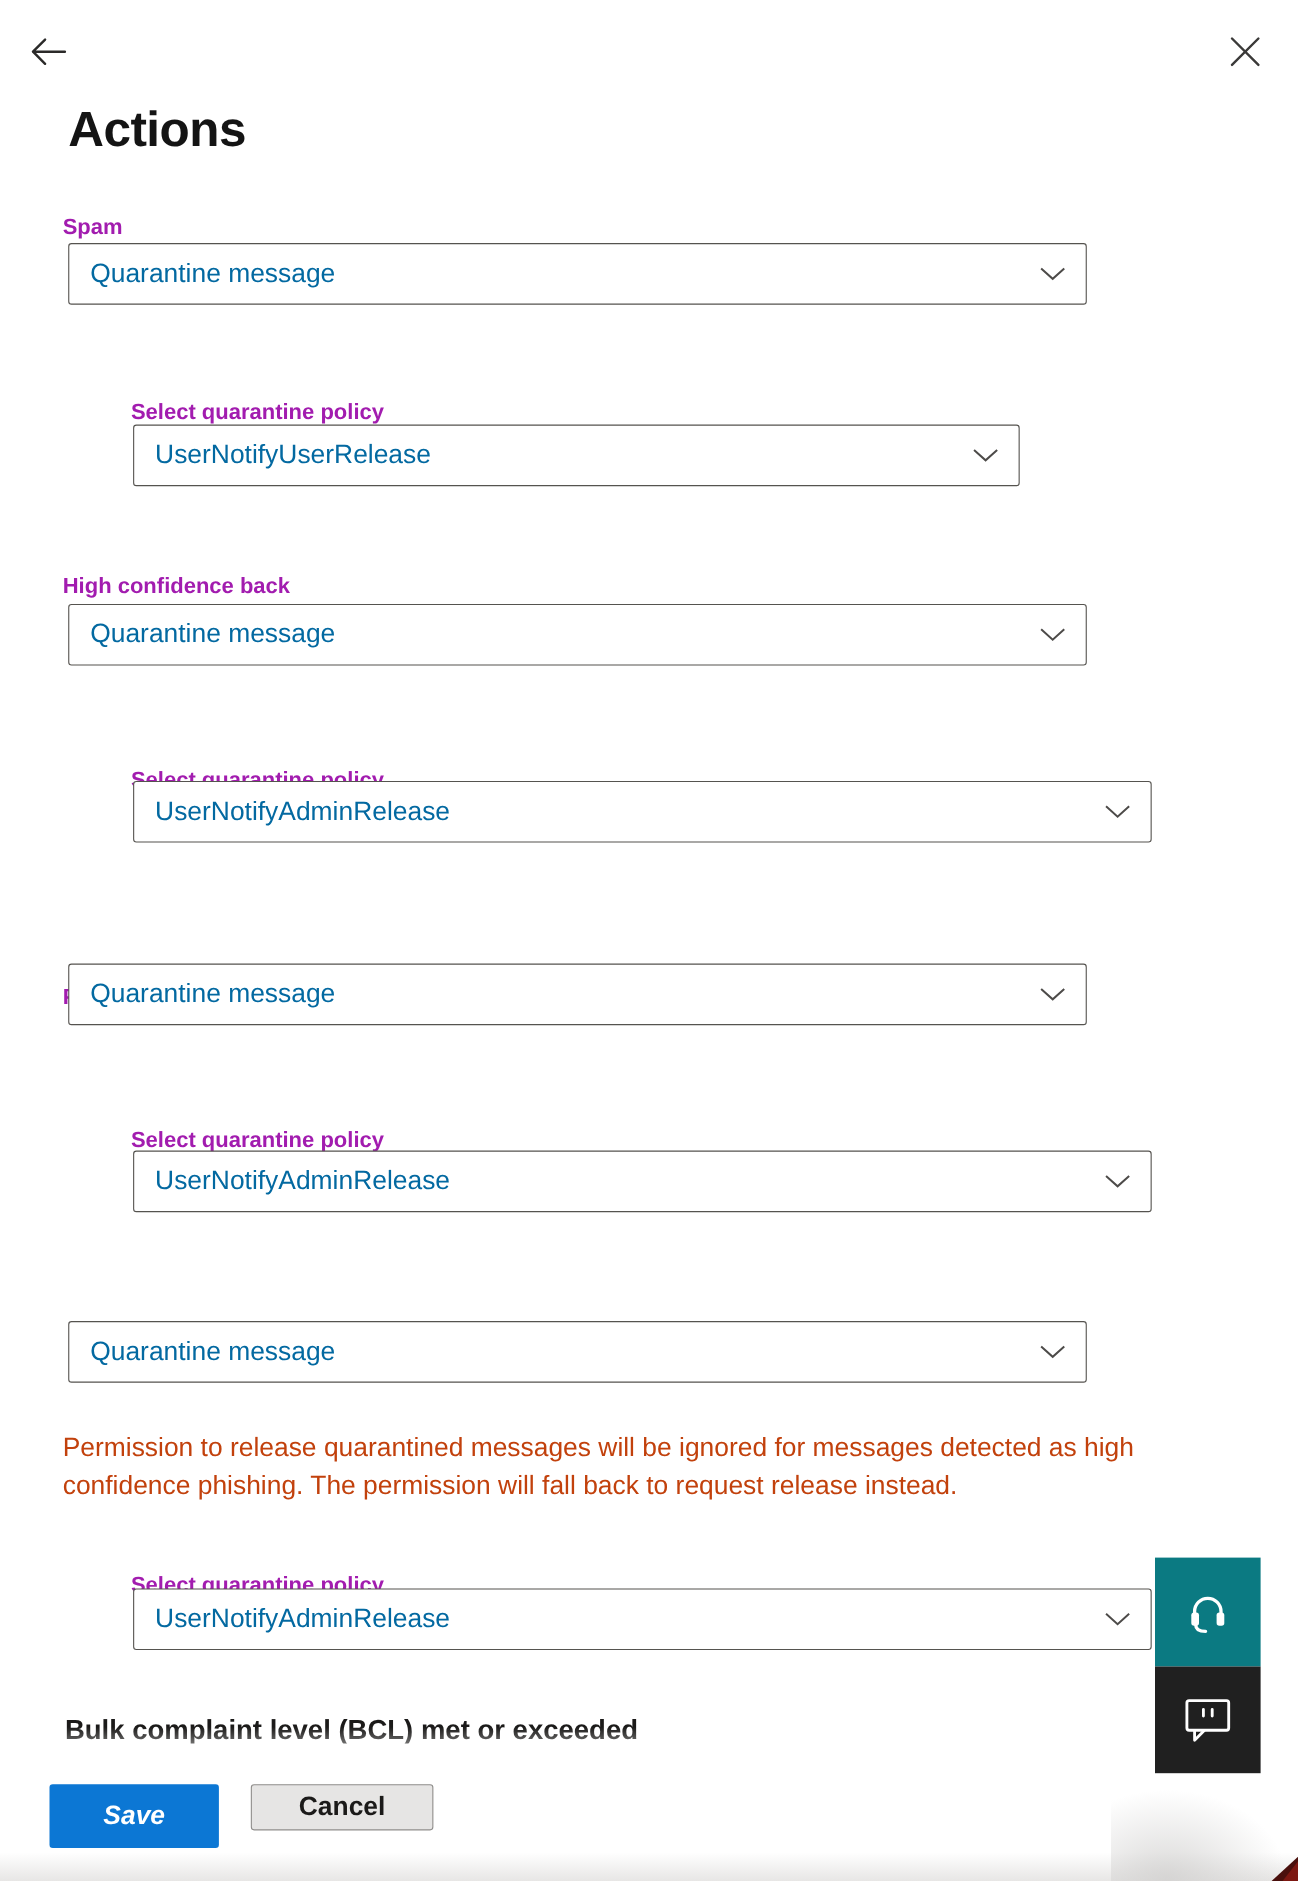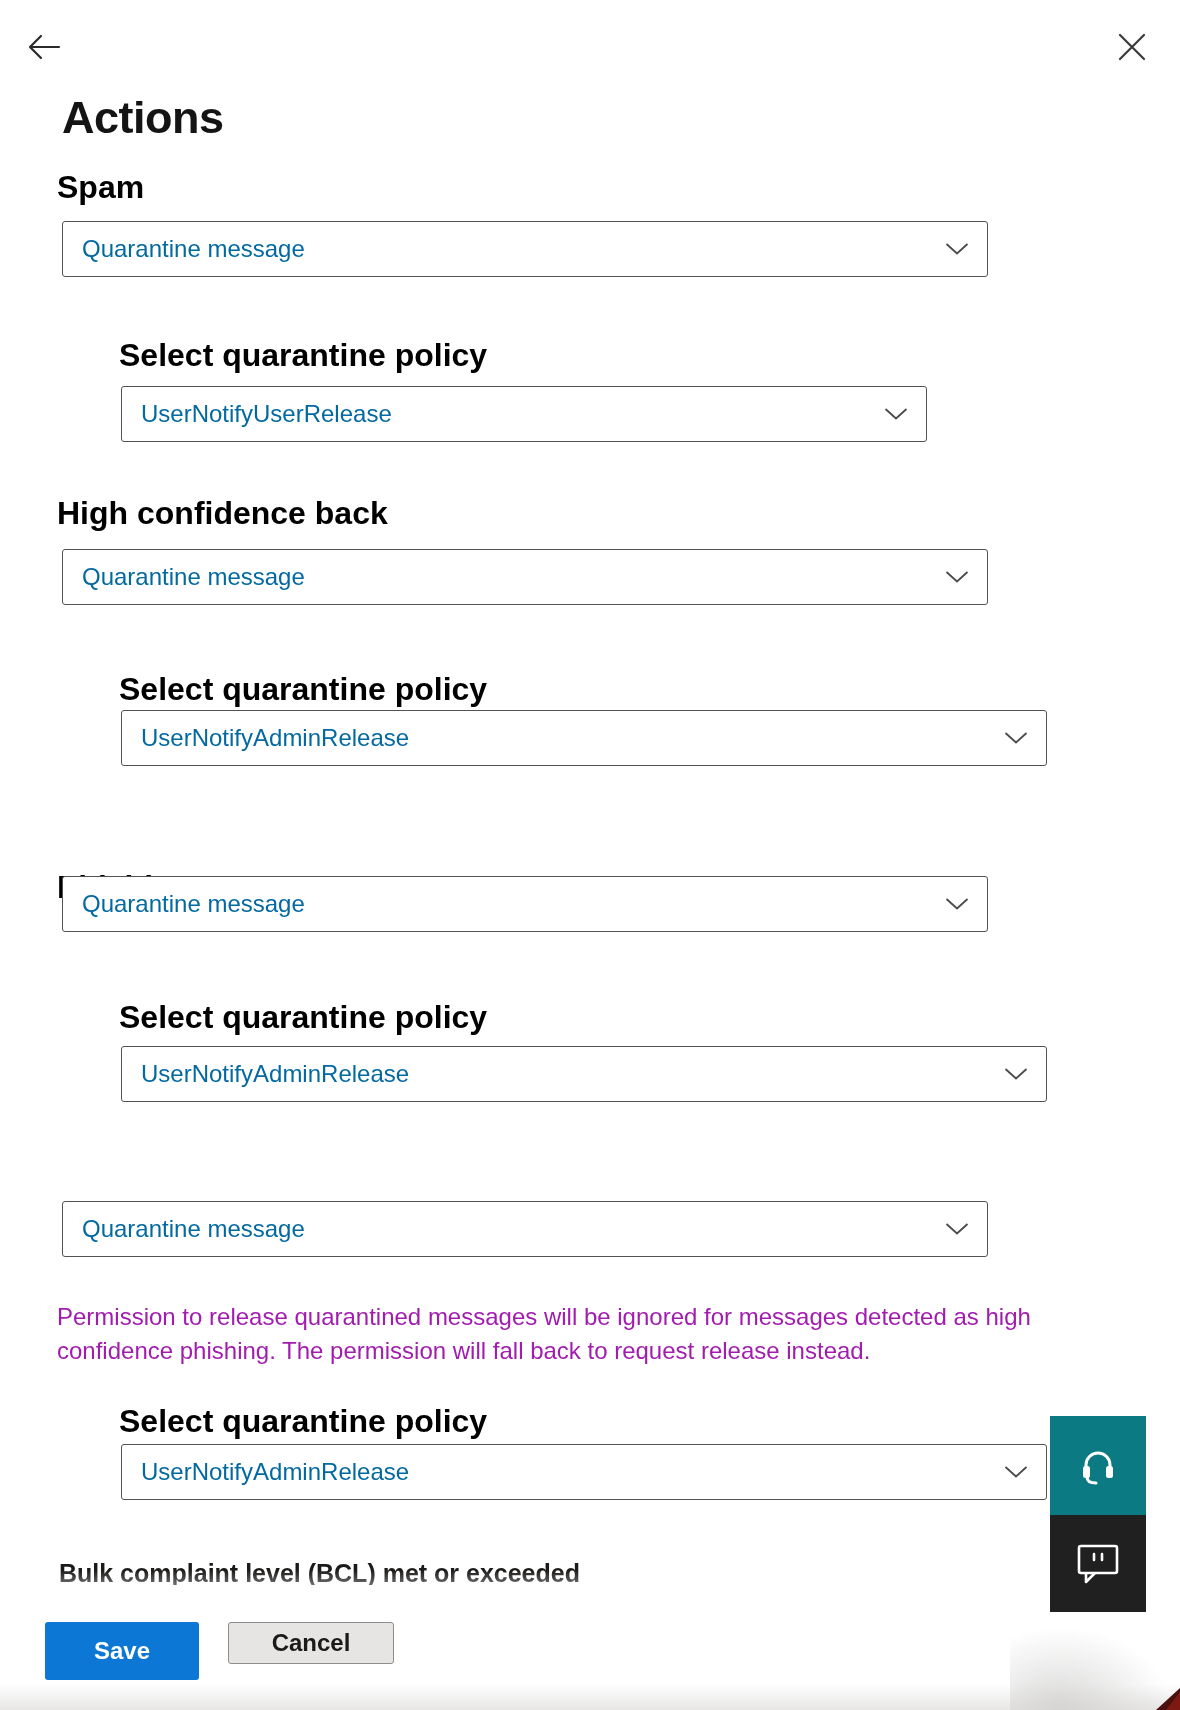--- a/index.html
+++ b/index.html
@@ -3,31 +3,31 @@
 <meta charset="utf-8">
 <style>
   html,body{margin:0;padding:0;background:#ffffff;}
   .canvas{
     position:relative;width:1180px;height:1710px;background:#ffffff;overflow:hidden;
     font-family:"Liberation Sans","DejaVu Sans",sans-serif;color:#1b1a19;padding-left:20px;
   }
   .abs{position:absolute;}
   .icon-btn{cursor:pointer;background:none;border:none;padding:0;display:flex;align-items:center;justify-content:center;}
   .title{font-size:45px;font-weight:700;color:#141414;letter-spacing:-0.5px;}
-  .sec-label{font-size:32px;font-weight:600;line-height:30px;color:#000000;}
+  .sec-label{font-size:20px;font-weight:600;line-height:30px;color:#a21caf;margin-top:20px;}
   .dropdown{
     box-sizing:border-box;background:#fff;border:1.5px solid #55534f;border-radius:3px;
     height:56px;display:flex;align-items:center;padding:0 52px 0 19px;cursor:pointer;
   }
   .dropdown .value{font-size:24px;font-weight:400;color:#0369a1;white-space:nowrap;overflow:hidden;}
   .chev{position:absolute;right:18px;top:50%;transform:translateY(-50%);}
-  .note{font-size:24px;line-height:34px;font-weight:400;color:#a21caf;}
+  .note{font-size:24px;line-height:34px;font-weight:400;color:#c2410c;}
   .clip-label{font-size:25px;font-weight:600;color:#1b1a19;height:27px;overflow:hidden;line-height:30px;}
   .btn{box-sizing:border-box;border-radius:3px;font-size:24px;font-weight:600;display:flex;align-items:center;justify-content:center;cursor:pointer;border:none;}
-  .btn-primary{background:#0c77d4;color:#ffffff;}
+  .btn-primary{background:#0c77d4;color:#ffffff;font-style:italic;}
   .btn-secondary{background:#e6e5e4;color:#1b1a19;border:1.5px solid #8f8d8b;}
   .widget{display:flex;align-items:center;justify-content:center;cursor:pointer;}
   .fade-overlay{background:linear-gradient(to bottom, rgba(255,255,255,0) 0%, #ffffff 85%);pointer-events:none;}
   .bottom-grad{background:linear-gradient(to bottom, rgba(236,235,234,0) 0%, #e7e6e5 100%);pointer-events:none;}
   .corner-grad{background:radial-gradient(ellipse at 30% 100%, rgba(210,209,208,0.85) 0%, rgba(210,209,208,0) 65%);pointer-events:none;}
 </style>
 </head>
 <body>
 
 <div class="canvas">

